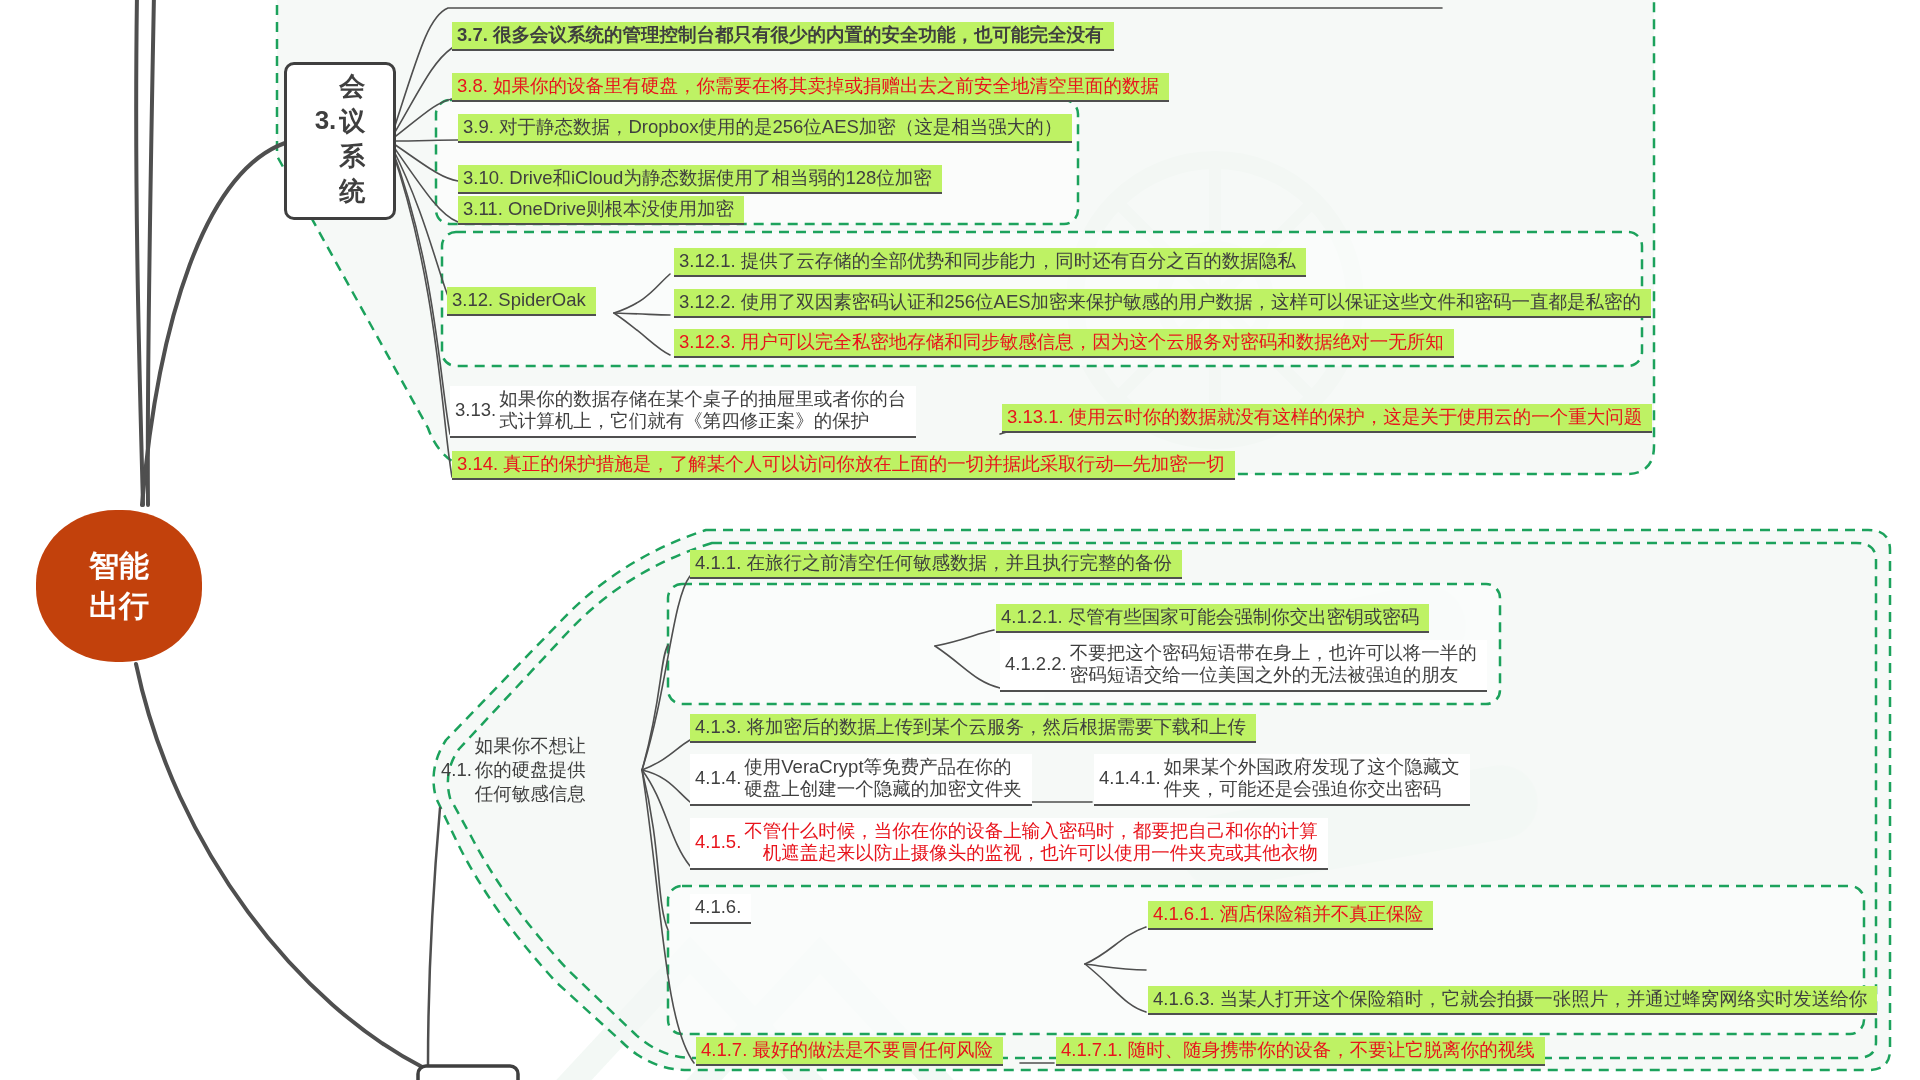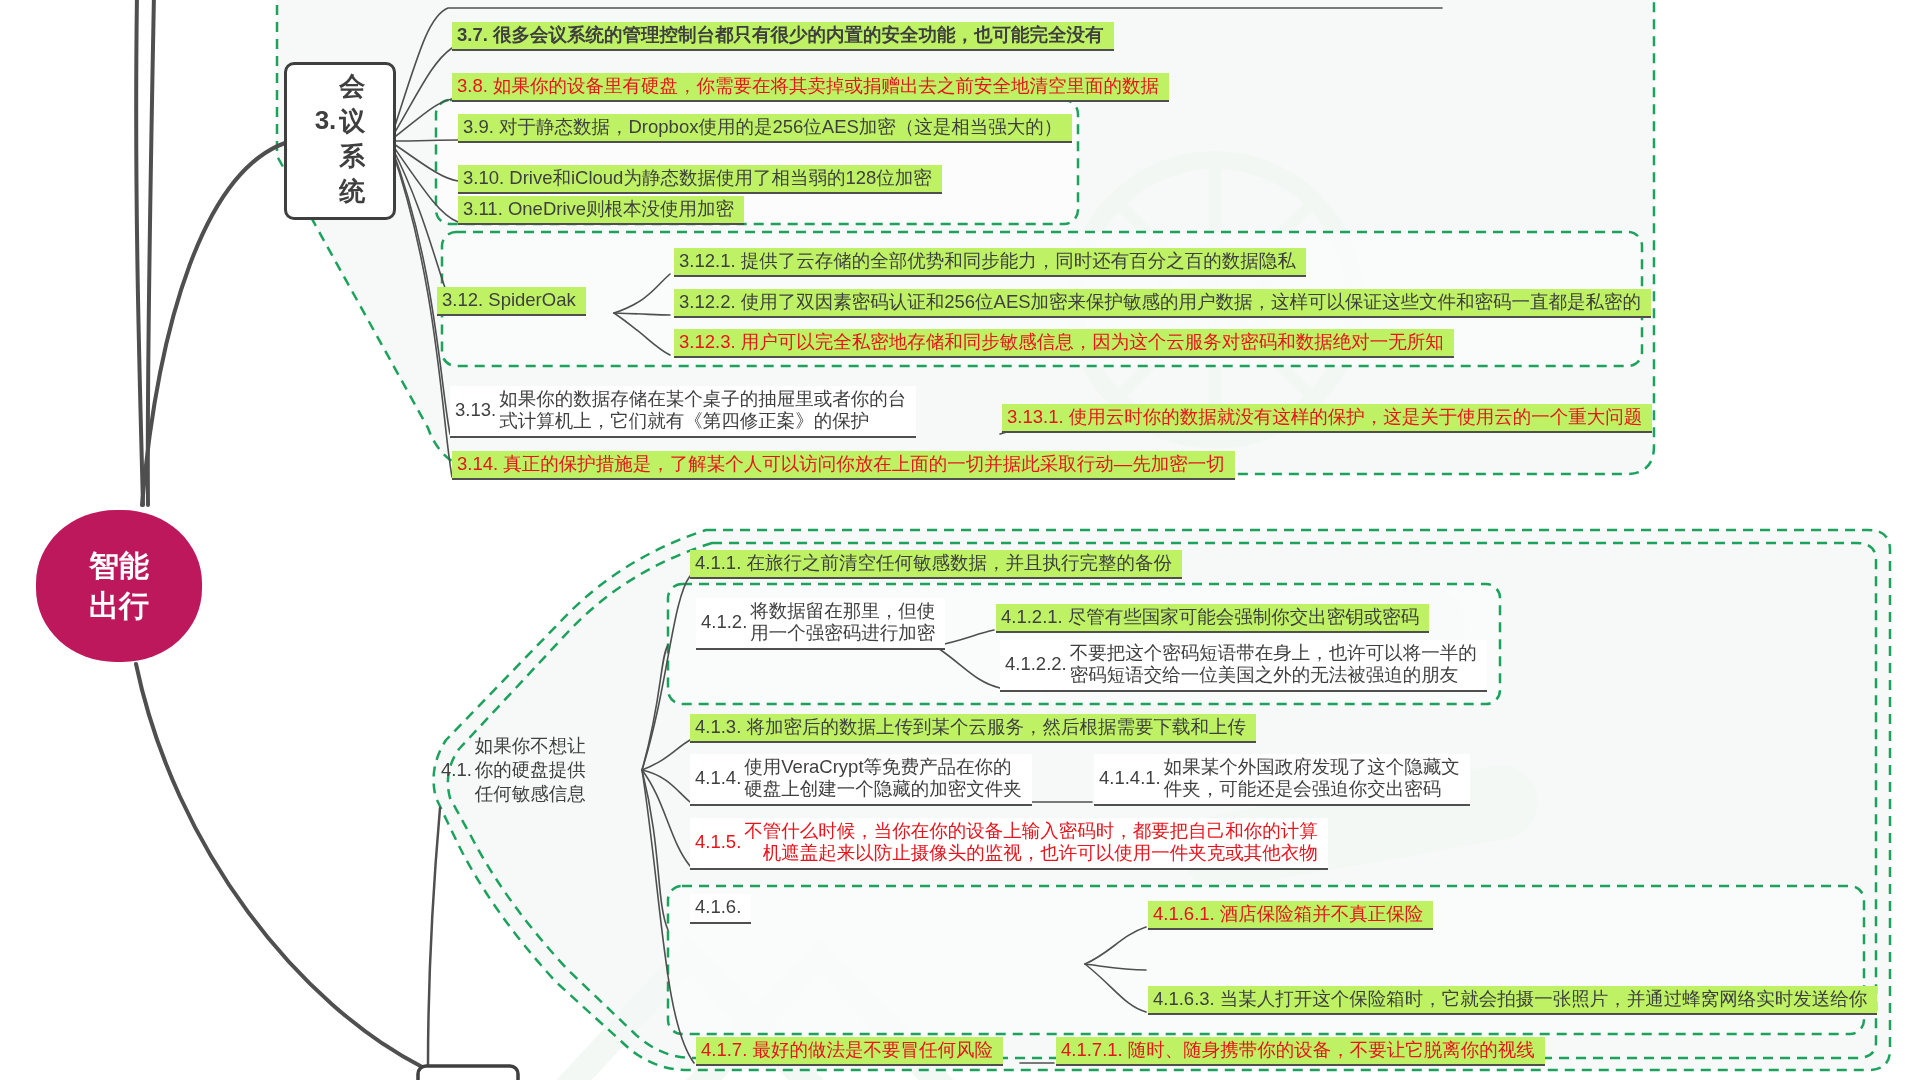--- a/index.html
+++ b/index.html
@@ -13,21 +13,21 @@
   .red{color:#e8141c;font-weight:normal;text-align:right;}
   
   .block{position:absolute;display:flex;align-items:center;gap:3px;background:#ffffff;
          font-size:18.5px;border-bottom:2px solid #4f4f4f;padding:2px 10px 4px 5px;}
   .block .num{white-space:nowrap;}
   .block .body{white-space:pre-line;line-height:22px;}
   .block.center .body{text-align:center;}
   .noline{border-bottom:none;background:transparent;}
   
   .root{position:absolute;left:36px;top:510px;width:166px;height:152px;border-radius:48%;
-        background:#be185d;color:#ffffff;display:flex;align-items:center;justify-content:center;
+        background:#c2410c;color:#ffffff;display:flex;align-items:center;justify-content:center;
         font-size:30px;font-weight:bold;line-height:40px;white-space:pre-line;text-align:center;}
   
   .topic3{position:absolute;left:284px;top:62px;width:106px;height:152px;background:#ffffff;
           border:3.5px solid #3f3f3f;border-radius:10px;display:flex;justify-content:center;
           font-weight:bold;font-size:26px;color:#3f3f3f;}
   .topic3 .t3num{margin-top:40px;}
   .topic3 .t3chars{white-space:pre-line;line-height:35px;margin-top:4px;margin-left:3px;text-align:center;}
 </style>
 </head>
 <body>
@@ -124,45 +124,40 @@
 议
 系
 统</span>
 </div>
 
 <div class="leaf bold" style="left:452px;top:22px">3.7. 很多会议系统的管理控制台都只有很少的内置的安全功能，也可能完全没有</div>
 <div class="leaf red" style="left:452px;top:73px">3.8. 如果你的设备里有硬盘，你需要在将其卖掉或捐赠出去之前安全地清空里面的数据</div>
 <div class="leaf" style="left:458px;top:114px">3.9. 对于静态数据，Dropbox使用的是256位AES加密（这是相当强大的）</div>
 <div class="leaf" style="left:458px;top:165px">3.10. Drive和iCloud为静态数据使用了相当弱的128位加密</div>
 <div class="leaf" style="left:458px;top:196px">3.11. OneDrive则根本没使用加密</div>
-<div class="leaf" style="left:437px;top:287px">3.12. SpiderOak</div>
+<div class="leaf" style="left:447px;top:287px">3.12. SpiderOak</div>
 <div class="leaf" style="left:674px;top:248px">3.12.1. 提供了云存储的全部优势和同步能力，同时还有百分之百的数据隐私</div>
 <div class="leaf" style="left:674px;top:289px">3.12.2. 使用了双因素密码认证和256位AES加密来保护敏感的用户数据，这样可以保证这些文件和密码一直都是私密的</div>
 <div class="leaf red" style="left:674px;top:329px">3.12.3. 用户可以完全私密地存储和同步敏感信息，因为这个云服务对密码和数据绝对一无所知</div>
 <div class="block" style="left:450px;top:386px">
   <span class="num">3.13.</span>
   <span class="body">如果你的数据存储在某个桌子的抽屉里或者你的台
 式计算机上，它们就有《第四修正案》的保护</span>
 </div>
 <div class="leaf red" style="left:1002px;top:404px">3.13.1. 使用云时你的数据就没有这样的保护，这是关于使用云的一个重大问题</div>
 <div class="leaf red" style="left:452px;top:451px">3.14. 真正的保护措施是，了解某个人可以访问你放在上面的一切并据此采取行动—先加密一切</div>
 
 <div class="block noline center" style="left:436px;top:732px">
   <span class="num">4.1.</span>
   <span class="body" style="line-height:24px">如果你不想让
 你的硬盘提供
 任何敏感信息</span>
 </div>
 
 <div class="leaf" style="left:690px;top:550px">4.1.1. 在旅行之前清空任何敏感数据，并且执行完整的备份</div>
-<div class="block" style="left:696px;top:598px">
-  <span class="num">4.1.2.</span>
-  <span class="body">将数据留在那里，但使
-用一个强密码进行加密</span>
-</div>
 <div class="leaf" style="left:996px;top:604px">4.1.2.1. 尽管有些国家可能会强制你交出密钥或密码</div>
 <div class="block" style="left:1000px;top:640px">
   <span class="num">4.1.2.2.</span>
   <span class="body">不要把这个密码短语带在身上，也许可以将一半的
 密码短语交给一位美国之外的无法被强迫的朋友</span>
 </div>
 <div class="leaf" style="left:690px;top:714px">4.1.3. 将加密后的数据上传到某个云服务，然后根据需要下载和上传</div>
 <div class="block" style="left:690px;top:754px">
   <span class="num">4.1.4.</span>
   <span class="body">使用VeraCrypt等免费产品在你的

